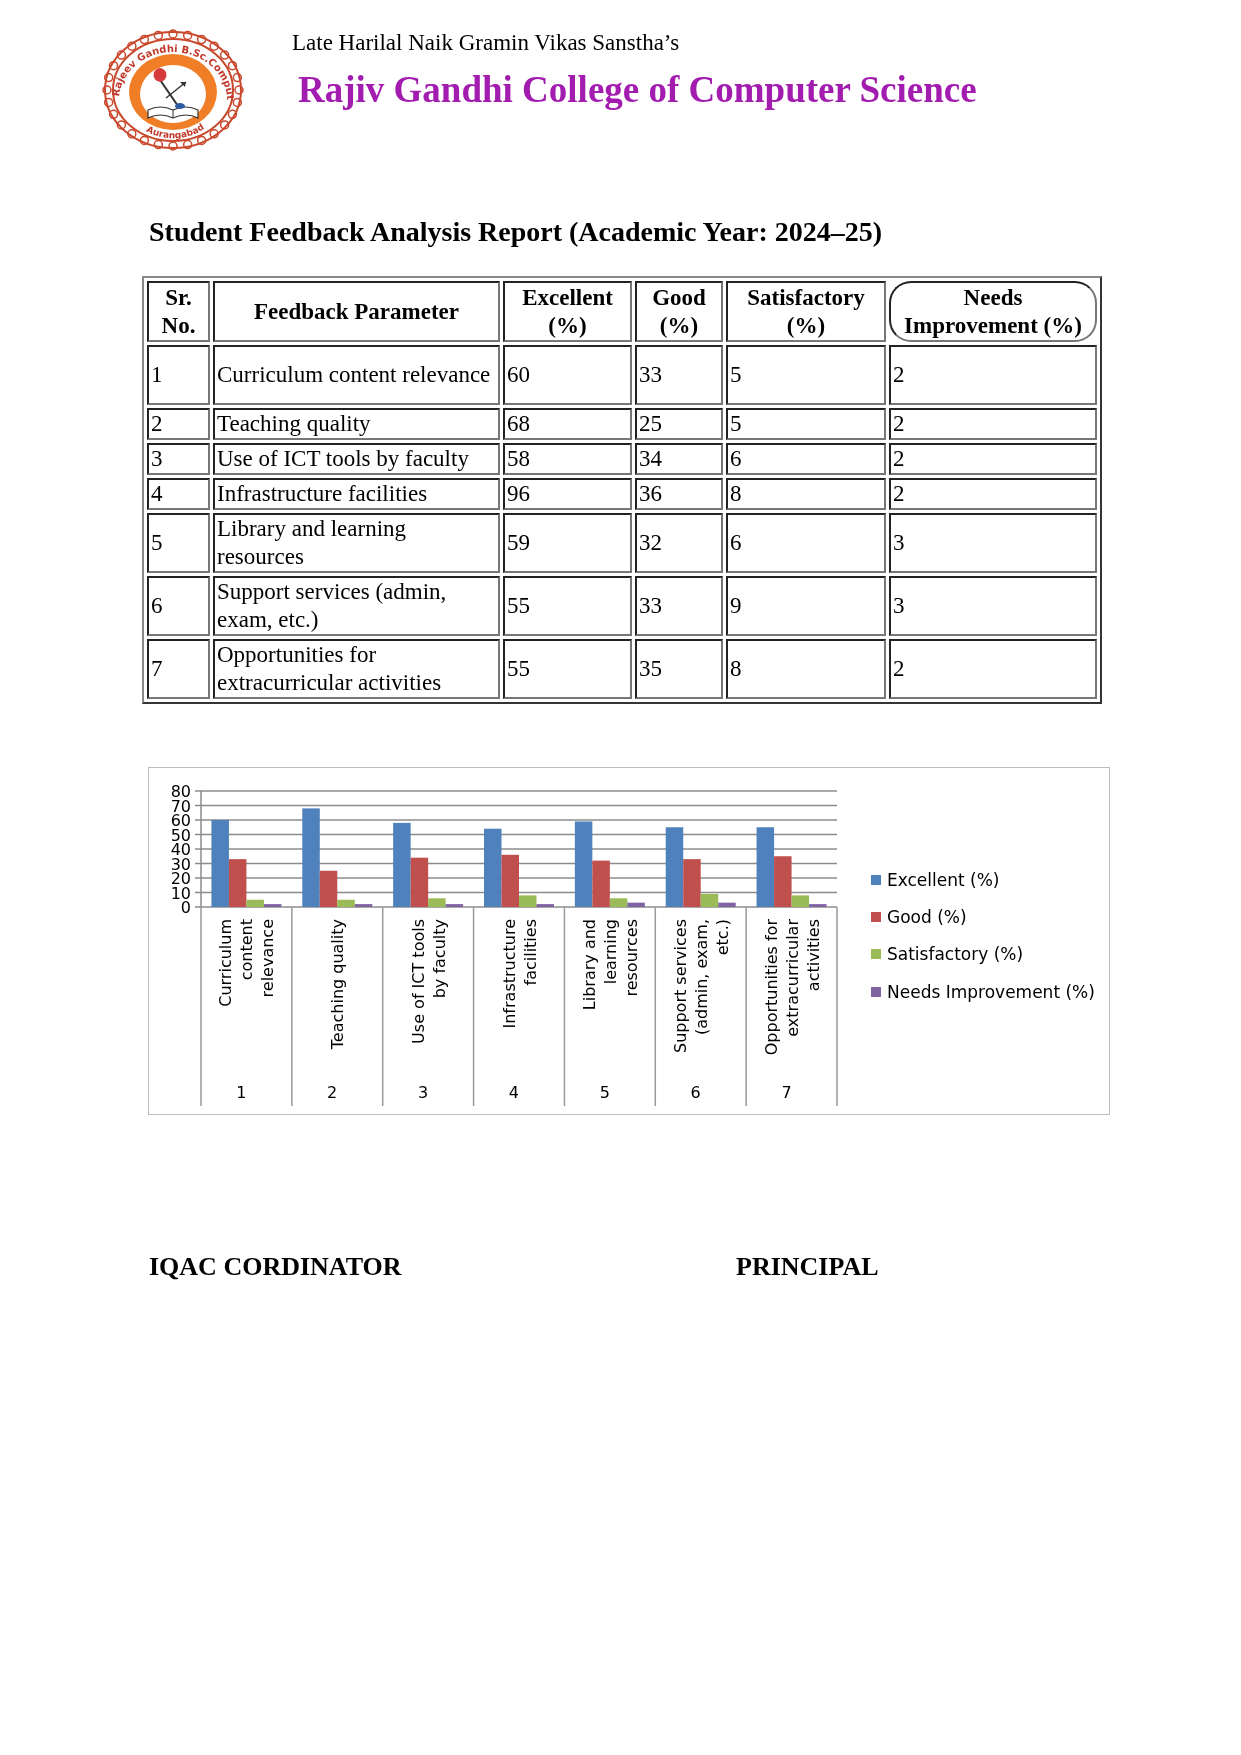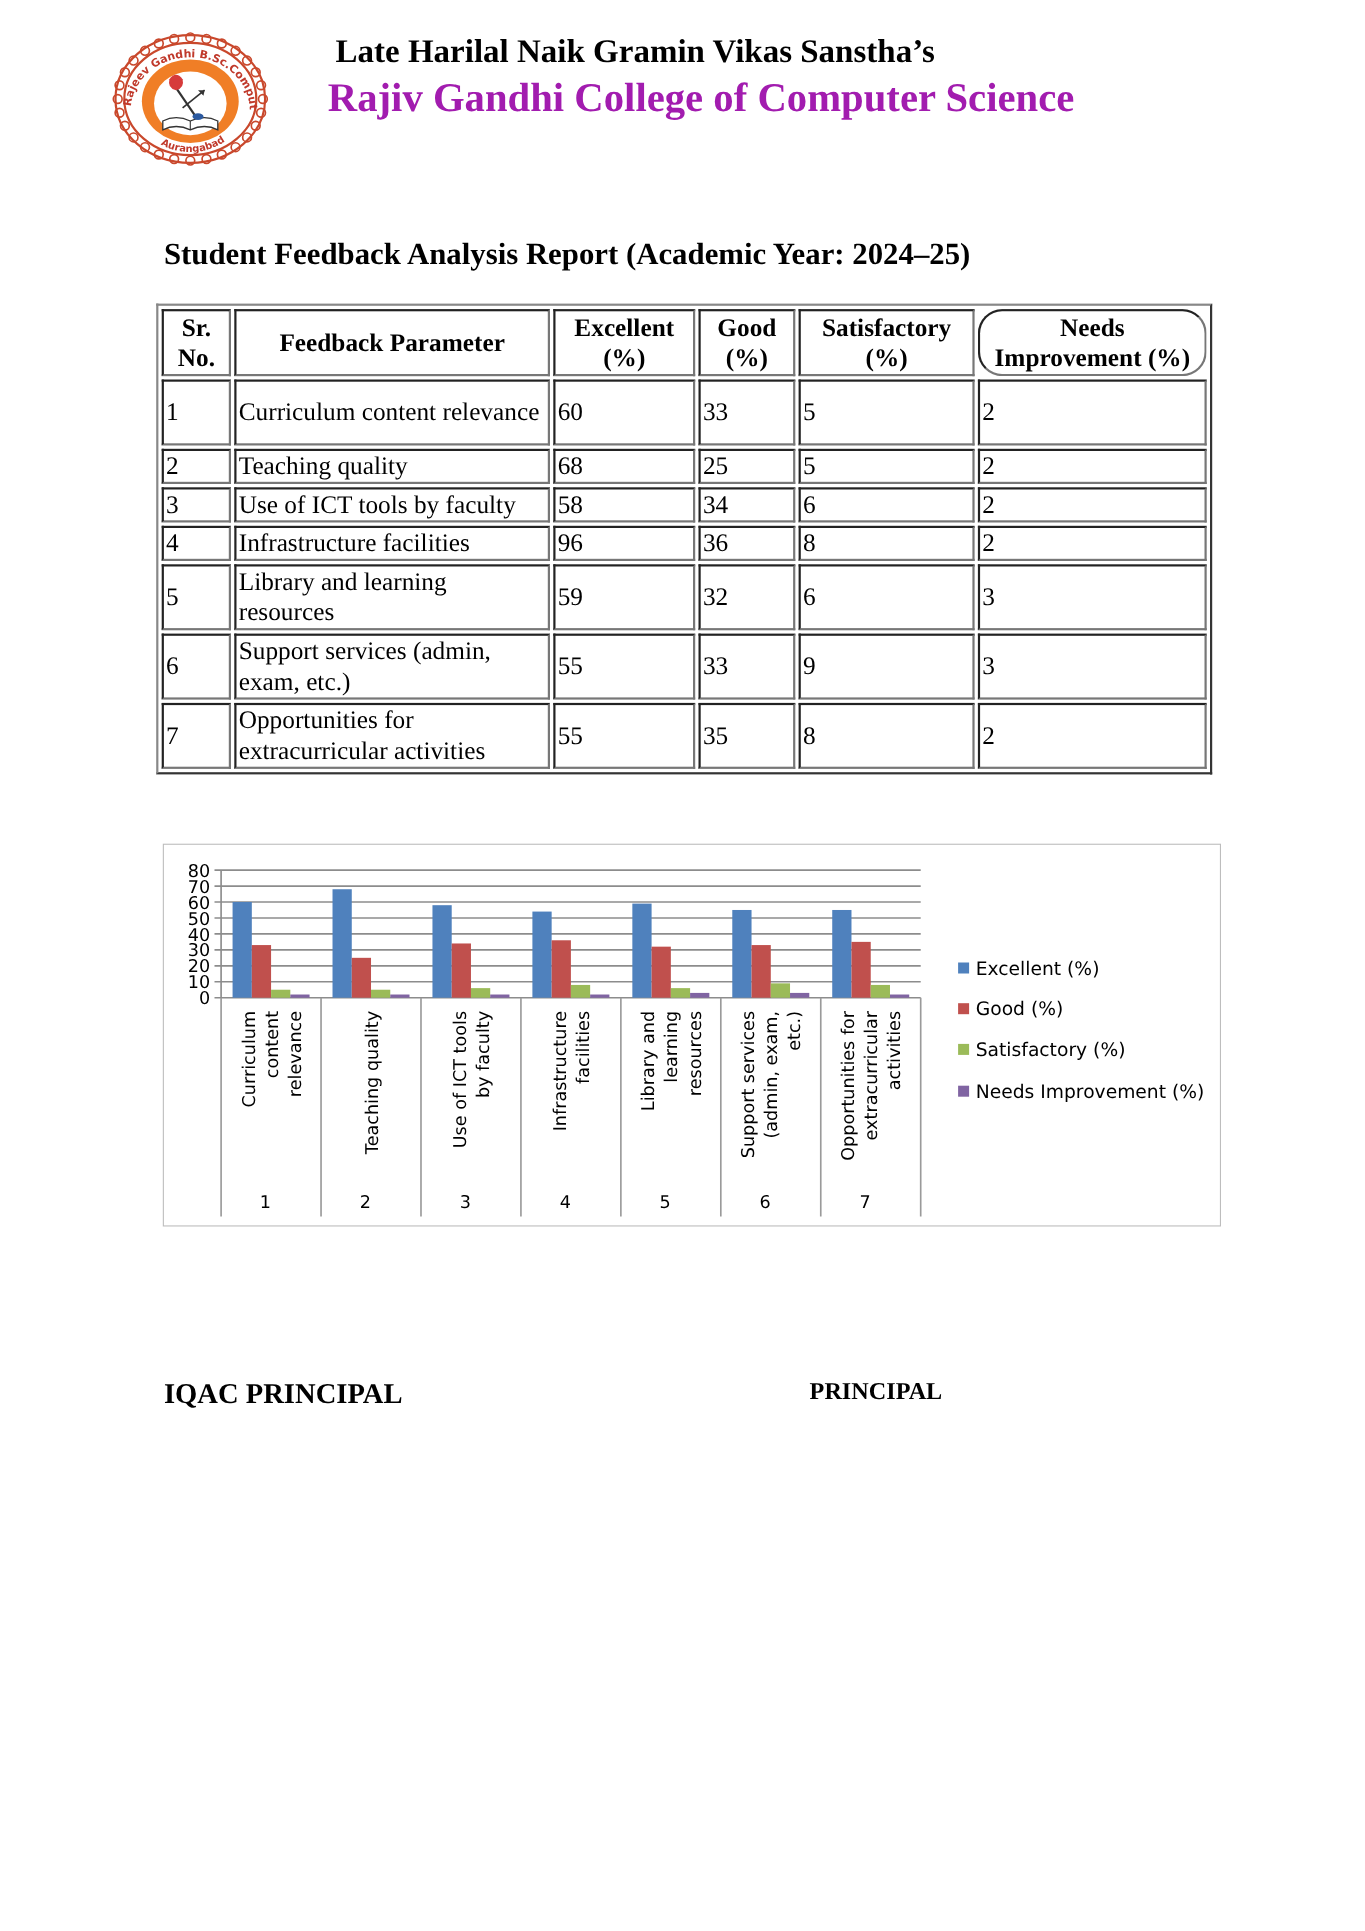--- a/index.html
+++ b/index.html
@@ -1,21 +1,21 @@
 <!DOCTYPE html>
 <html><head>
 <meta charset="utf-8">
 <style>
   html, body { margin: 0; padding: 0; background: #ffffff; }
   body { width: 1241px; height: 1755px; position: relative; overflow: hidden; font-family: "Liberation Serif", serif; color: #000; }
   .abs { position: absolute; }
 
   
   #logo { left: 100px; top: 28px; width: 146px; height: 124px; }
-  #trust-name { left: 305px; top: 30px; font-size: 30px; font-weight: bold; white-space: nowrap; letter-spacing: 0; }
+  #trust-name { left: 292px; top: 30px; font-size: 23px; font-weight: normal; white-space: nowrap; letter-spacing: 0; }
   #college-name { left: 298px; top: 68px; font-size: 37px; font-weight: bold; color: #a21caf; white-space: nowrap; }
 
   #report-title { left: 149px; top: 216px; font-size: 28px; font-weight: bold; white-space: nowrap; }
 
   
   #feedback-table { position: absolute; left: 142px; top: 276px; border: 2px outset #888; border-collapse: separate; border-spacing: 3px; }
   #feedback-table td, #feedback-table th { border: 2px inset #777; padding: 0 2px; font-size: 23px; line-height: 28px; vertical-align: middle; }
   #feedback-table th { font-weight: bold; text-align: center; height: 57px; }
   #feedback-table td { text-align: left; }
   .c-sr { width: 55px; }
@@ -29,21 +29,21 @@
 
   
   #chart-frame { left: 148px; top: 767px; width: 962px; height: 348px; border: 1.5px solid #bdbdbd; box-sizing: border-box; }
   #chart-svg { position: absolute; left: 0; top: 0; }
   .axis-text { font-family: "DejaVu Sans", sans-serif; font-size: 16px; fill: #000; }
   .cat-text { font-family: "DejaVu Sans", sans-serif; font-size: 16px; fill: #000; }
   .legend-text { font-family: "DejaVu Sans", sans-serif; font-size: 17px; fill: #000; }
 
   
   #sig-iqac { left: 149px; top: 1252px; font-size: 26px; font-weight: bold; white-space: nowrap; }
-  #sig-principal { left: 736px; top: 1252px; font-size: 22px; font-weight: bold; white-space: nowrap; }
+  #sig-principal { left: 736px; top: 1252px; font-size: 26px; font-weight: bold; white-space: nowrap; }
 </style>
 </head>
 <body>
 
 <div id="logo" class="abs">
   <svg width="146" height="124" viewBox="0 0 146 124">
 
     <g fill="#ffffff" stroke="#c9482c" stroke-width="2">
       <ellipse cx="73" cy="62" rx="68" ry="58"></ellipse>
     </g>
@@ -301,14 +301,14 @@
           <text x="738" y="192" class="legend-text">Satisfactory (%)</text>
         </g>
         <g>
           <rect x="722" y="219" width="10" height="10" fill="#8064a2"></rect>
           <text x="738" y="230" class="legend-text">Needs Improvement (%)</text>
         </g>
       </g>
   </svg>
 </div>
 
-<div id="sig-iqac" class="abs">IQAC PRINCIPAL</div>
+<div id="sig-iqac" class="abs">IQAC CORDINATOR</div>
 <div id="sig-principal" class="abs">PRINCIPAL</div>
 
 </body></html>

